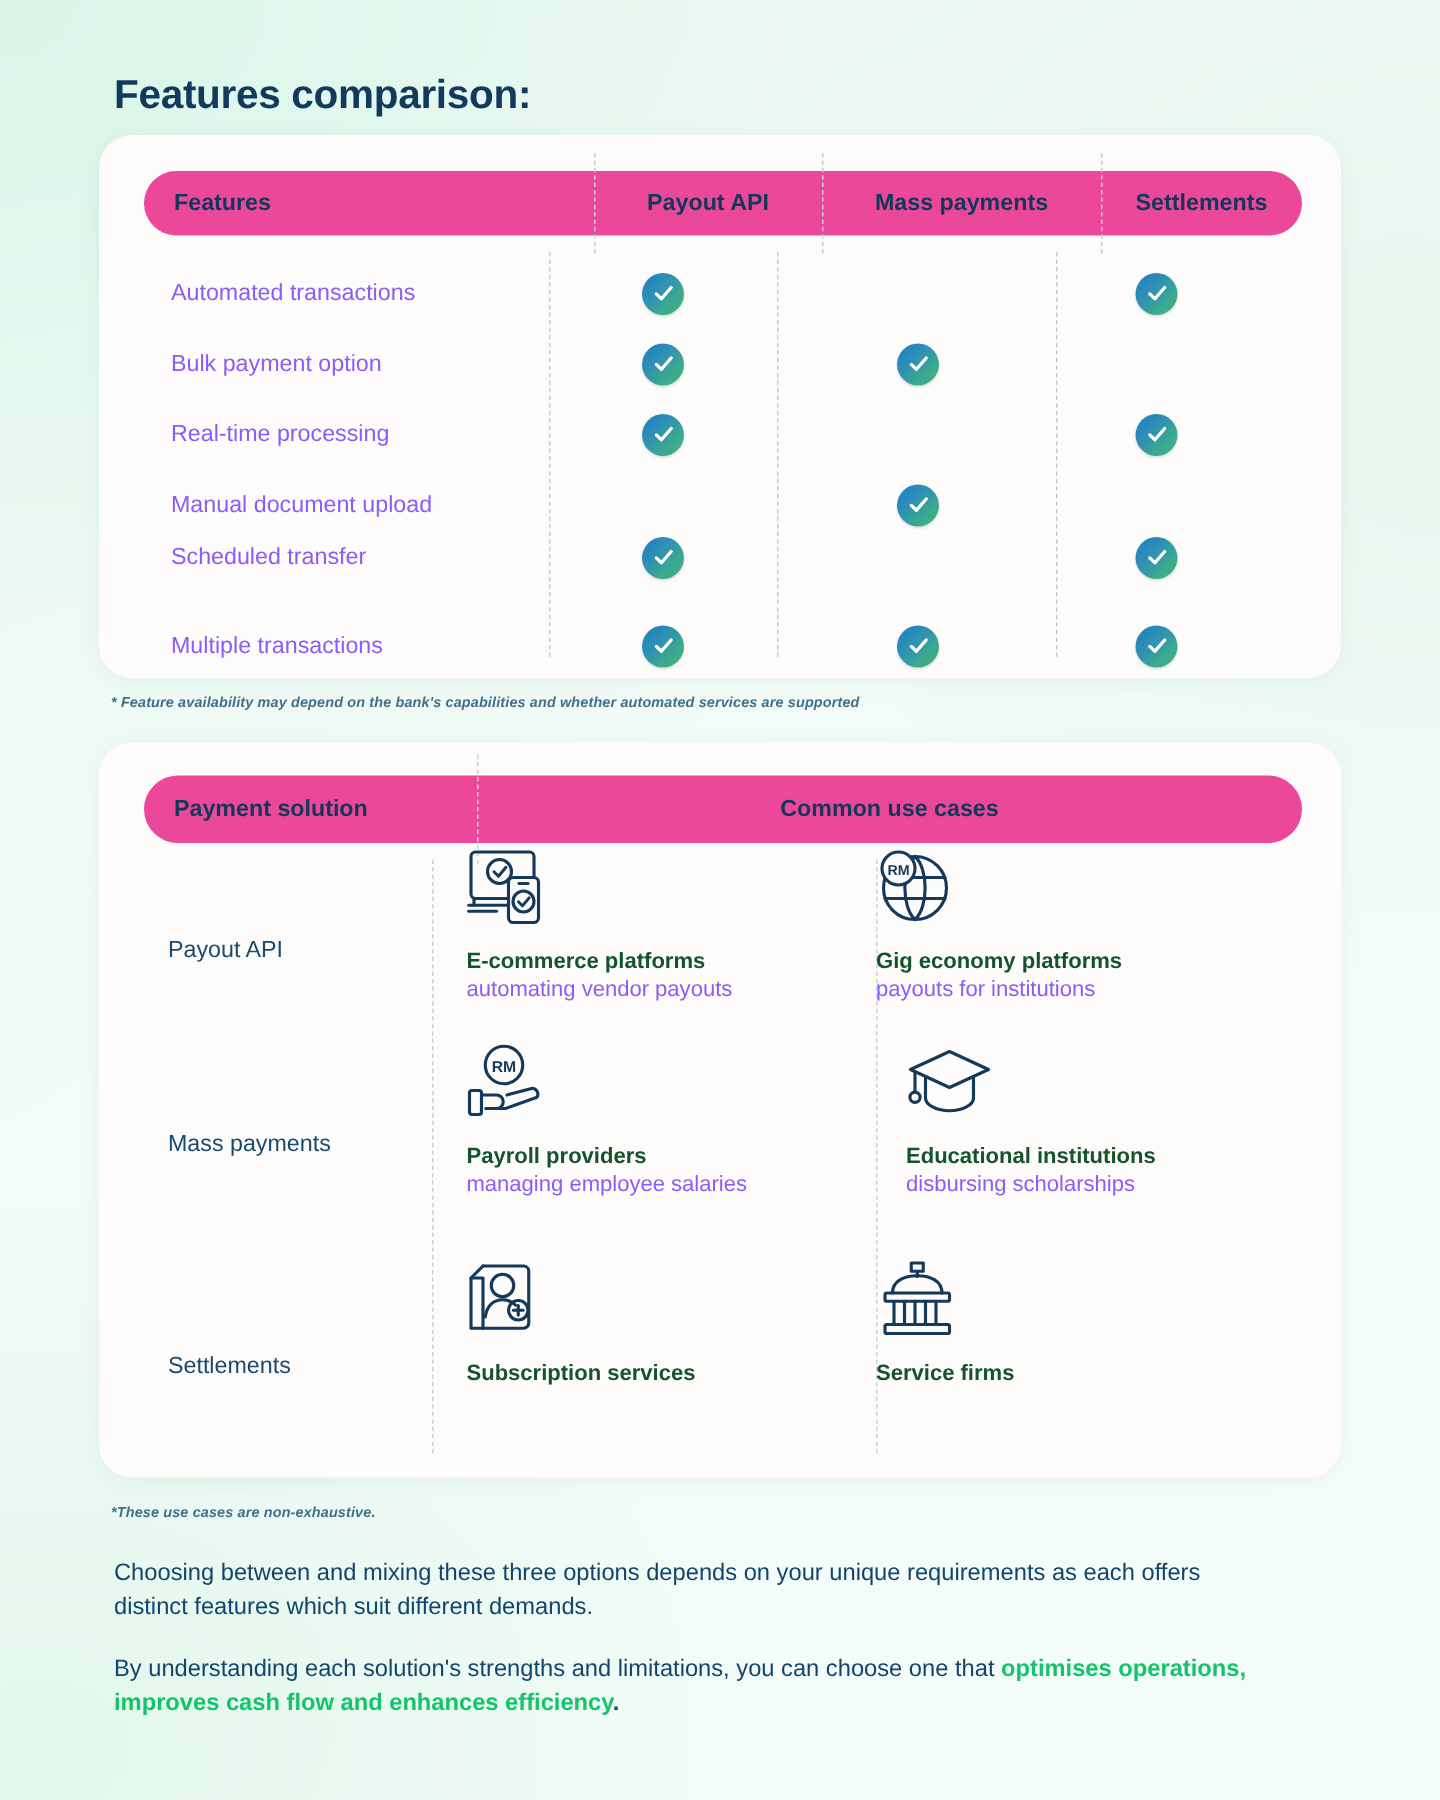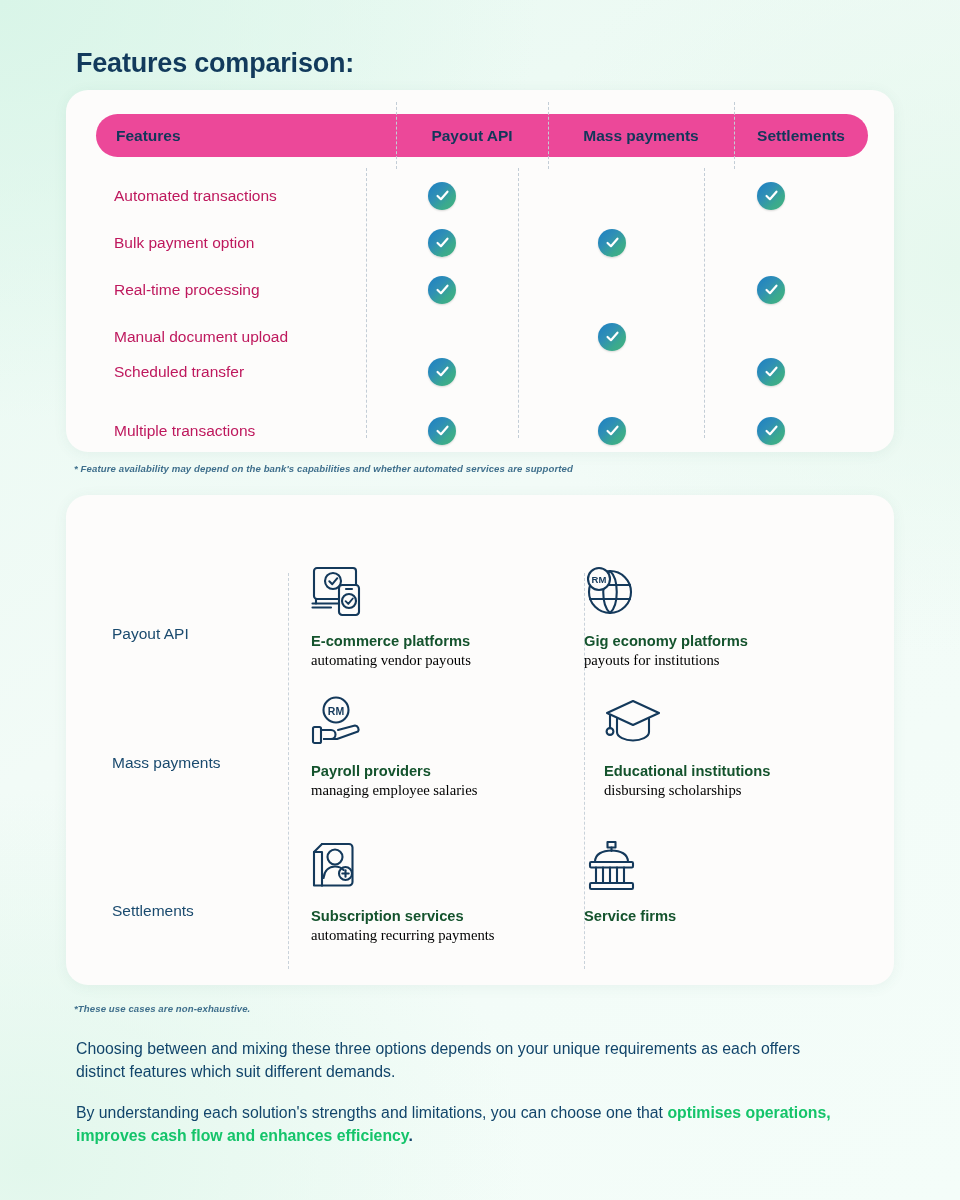--- a/index.html
+++ b/index.html
@@ -58,21 +58,21 @@
   }
   #usecase-card .vdash { top: 16px; bottom: 16px; border-left-color: #c9d2da; }
 
   
   .frow {
     position: absolute; left: 0; right: 0; height: 47px;
     display: flex; align-items: center;
   }
   .fname {
     position: absolute; left: 48px;
-    font-size: 15.5px; color: #be185d; font-weight: 400; white-space: nowrap;
+    font-size: 15.5px; color: #8b5cf6; font-weight: 400; white-space: nowrap;
   }
   .fcheck {
     position: absolute; width: 30px; height: 30px;
     display: flex; align-items: center; justify-content: center;
   }
   .checkmark {
     width: 28px; height: 28px; border-radius: 50%;
     background: linear-gradient(135deg, #1b7fc4 0%, #2f8fb6 38%, #3aa98f 70%, #45b27f 100%);
     display: flex; align-items: center; justify-content: center;
     box-shadow: 0 1px 2px rgba(0,0,0,0.14);
@@ -89,21 +89,21 @@
   .usolution {
     position: absolute; left: 46px;
     font-size: 15.5px; color: #1a4a6e; white-space: nowrap;
   }
   .ucase { position: absolute; width: 275px; }
   .ucase .uicon { height: 56px; margin-bottom: 11px; display: block; }
   .ucase .utitle {
     font-size: 14.7px; font-weight: 700; color: #14532d; line-height: 1.25;
   }
   .ucase .usub {
-    font-size: 14.7px; font-weight: 400; color: #000000; line-height: 1.3; margin-top: 1px; font-family: Liberation Serif, serif;
+    font-size: 14.7px; font-weight: 400; color: #8b5cf6; line-height: 1.3; margin-top: 1px;
   }
 
   
   .para {
     position: absolute; left: 76px; width: 770px;
     font-size: 15.8px; line-height: 1.45; color: #12456b;
   }
   #para-1 { top: 1038px; }
   #para-2 { top: 1102px; font-weight: 700; }
   #para-2 .lead { font-weight: 400; }
@@ -236,20 +236,25 @@
             </span>
           </div>
         </div>
       </div>
   </div>
 
   <div class="footnote" id="footnote-features">* Feature availability may depend on the bank's capabilities and whether automated services are supported</div>
 
   <div class="card" id="usecase-card">
 
+    <div class="header-pill" id="usecase-header">
+      <div class="hcell left" style="position:absolute;left:0;width:222px;">Payment solution</div>
+      <div class="hcell" style="position:absolute;left:222px;width:550px;">Common use cases</div>
+      <div class="vdash" style="left:222px;top:-14px;bottom:-14px;"></div>
+    </div>
 
     <div class="vdash" style="left:222px;top:78px;bottom:16px;"></div>
     <div class="vdash" style="left:518px;top:78px;bottom:16px;"></div>
 
     <div id="usecase-rows">
         <div class="usolution" style="top: 130px;">Payout API</div>
         <div class="ucase" style="left: 245px; top: 70px; position: absolute;">
           <span class="uicon"><svg width="62" height="54" viewBox="0 0 62 54" fill="none" stroke="#14395b" stroke-width="2.1" stroke-linecap="round" stroke-linejoin="round">
               <rect x="3" y="3" width="42" height="31" rx="3"></rect>
               <path d="M1.5 38.5 H37"></path>
@@ -307,21 +312,20 @@
               <path d="M11 4 H38 a3.5 3.5 0 0 1 3.5 3.5 V42 a3.5 3.5 0 0 1-3.5 3.5 H11"></path>
               <path d="M11 4 L3 12 V45.5 L11 45.5"></path>
               <path d="M3 12 H11 V45.5"></path>
               <circle cx="24" cy="17" r="7.5"></circle>
               <path d="M12.5 38 C13.5 30 18.5 26.5 24 26.5 C27.5 26.5 30.5 27.8 32.6 30"></path>
               <circle cx="34.5" cy="33.5" r="6.5"></circle>
               <path d="M34.5 30.3 V36.7"></path>
               <path d="M31.3 33.5 H37.7"></path>
             </svg></span>
           <div class="utitle">Subscription services</div>
-          <div class="usub">automating recurring payments</div>
         </div>
         <div class="ucase" style="left: 518px; top: 345px; position: absolute;">
           <span class="uicon"><svg width="58" height="54" viewBox="0 0 58 54" fill="none" stroke="#14395b" stroke-width="2.1" stroke-linecap="round" stroke-linejoin="round">
               <rect x="23.5" y="2" width="8" height="5.5"></rect>
               <path d="M27.5 7.5 V11"></path>
               <path d="M11 22 C11 14 18.5 10.5 27.5 10.5 C36.5 10.5 44 14 44 22"></path>
               <rect x="6" y="22" width="43" height="5.5" rx="1.2"></rect>
               <path d="M12 27.5 V43"></path>
               <path d="M19 27.5 V43"></path>
               <path d="M26 27.5 V43"></path>

